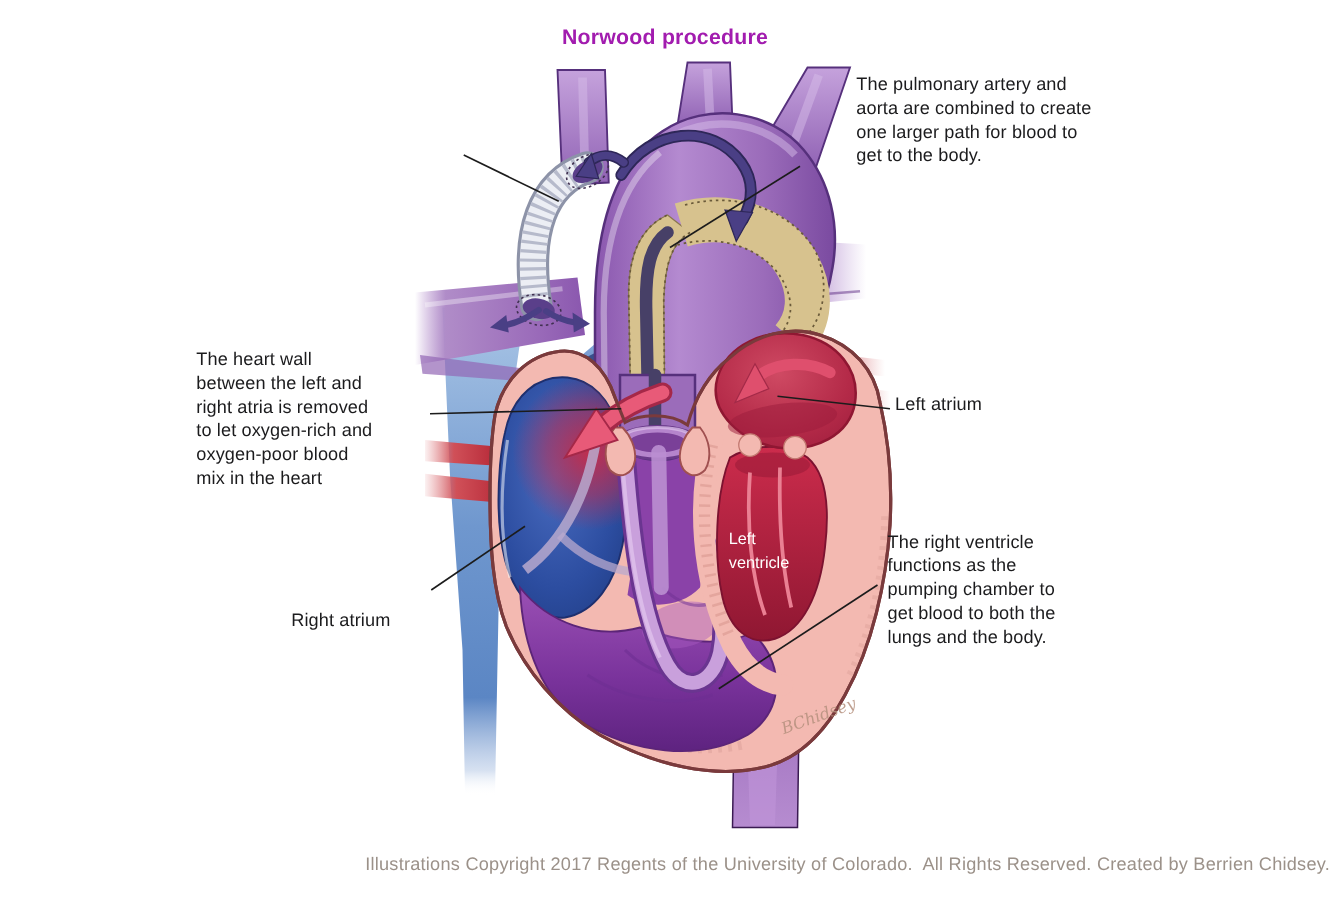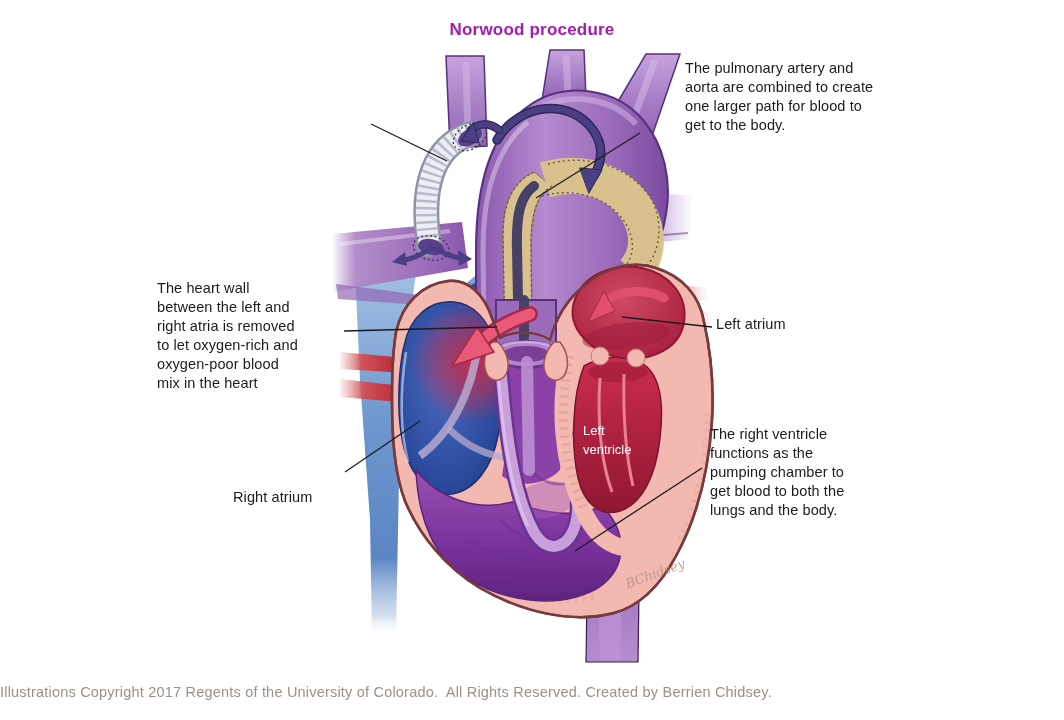--- a/index.html
+++ b/index.html
@@ -6,21 +6,21 @@
   .canvas{position:relative;width:1064px;height:720px;background:#ffffff;overflow:hidden;
           font-family:"Liberation Sans",sans-serif;}
   .art{position:absolute;left:0;top:0;}
   .title{position:absolute;left:0;right:0;top:20px;text-align:center;
          font-size:17px;font-weight:bold;color:#a21caf;letter-spacing:.2px;}
   .ann{position:absolute;white-space:pre-line;font-size:14.5px;line-height:19px;
        color:#1b1b1d;letter-spacing:.1px;}
   .lbl{position:absolute;font-size:14.5px;color:#1b1b1d;letter-spacing:.1px;}
   .lv-label{position:absolute;left:583px;top:421px;white-space:pre-line;
             font-size:13px;line-height:19px;color:#ffffff;}
-  .footer{position:absolute;left:0;right:0;top:684px;text-align:left;white-space:pre;
+  .footer{position:absolute;left:0;right:0;top:684px;text-align:right;white-space:pre;
           font-size:14.5px;color:#9b9189;letter-spacing:.2px;}
   .signature{position:absolute;left:624px;top:566px;color:#b5907e;
              font-family:"DejaVu Serif",serif;font-style:italic;font-size:13px;
              transform:rotate(-20deg);opacity:.85;}
 </style>
 </head>
 <body>
 
 <div class="canvas">
 

